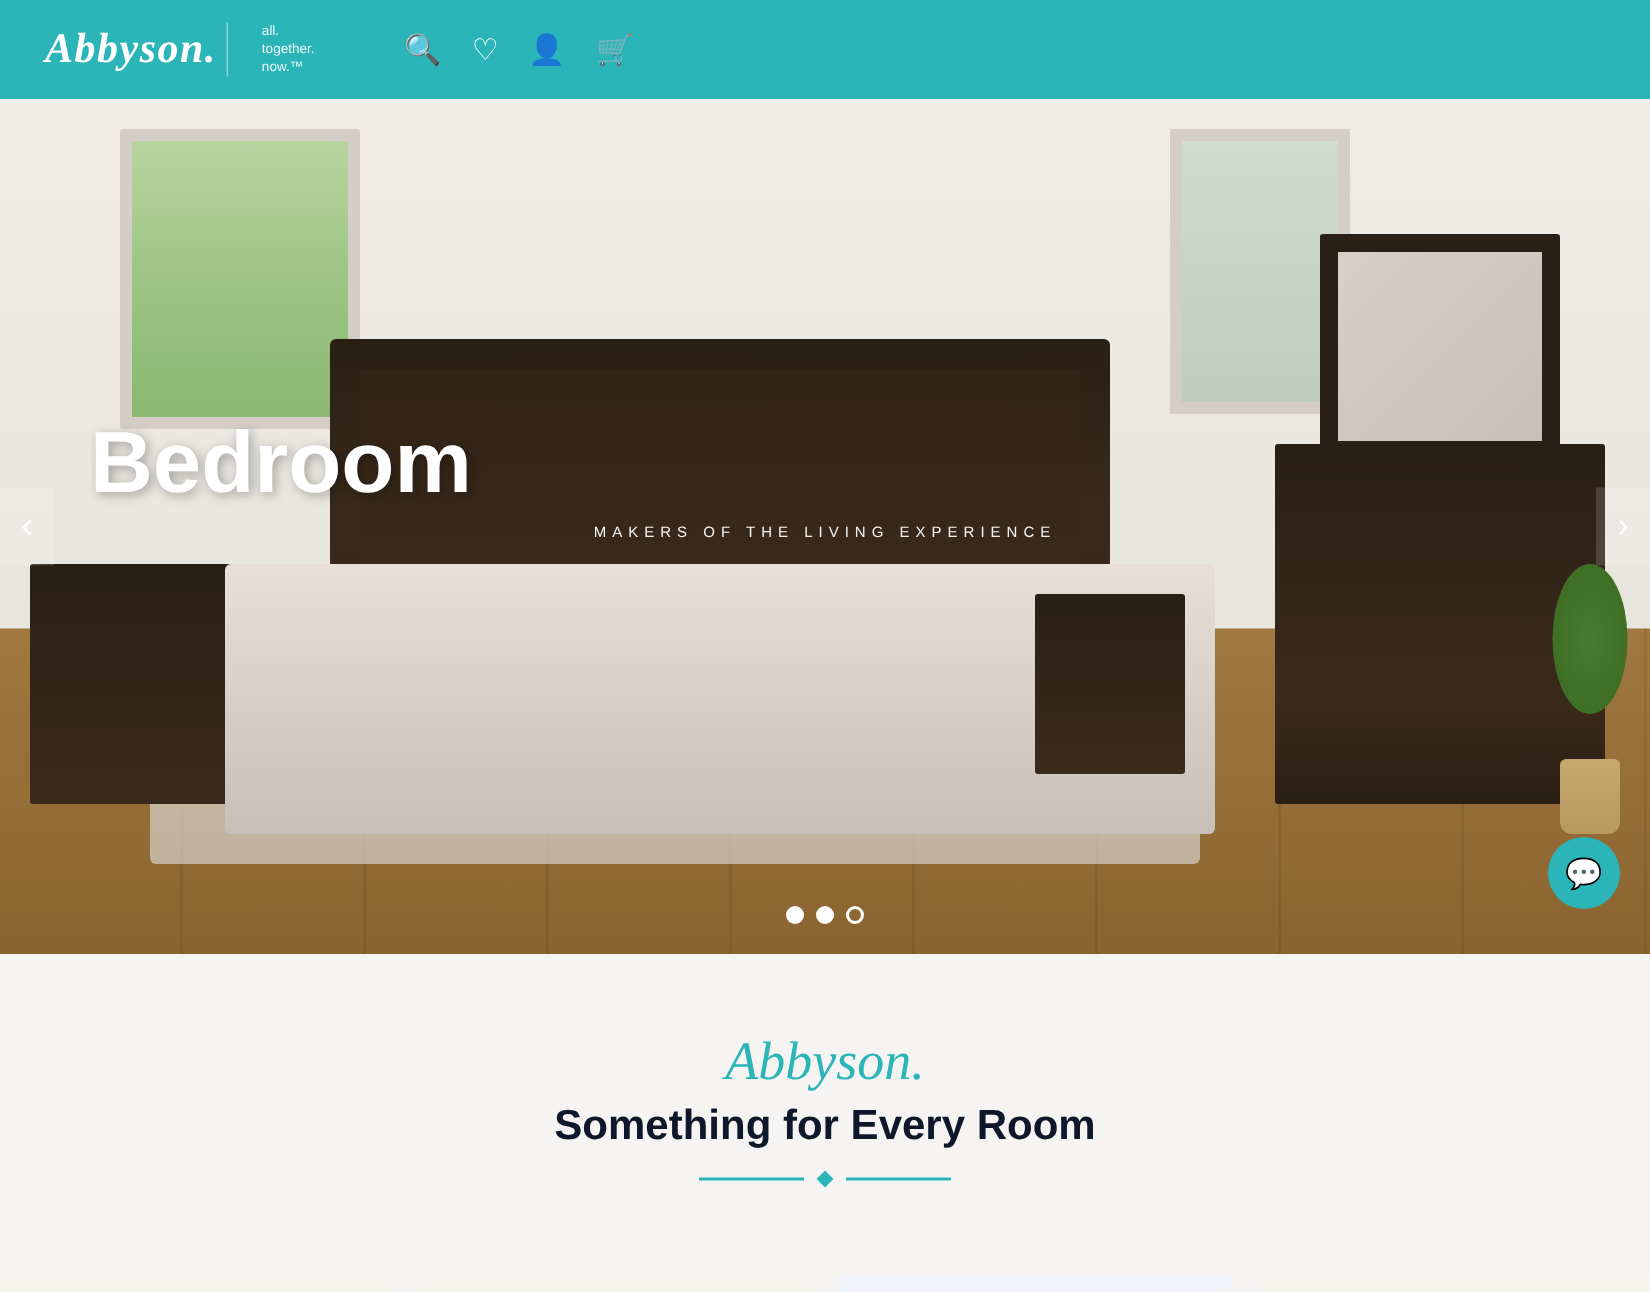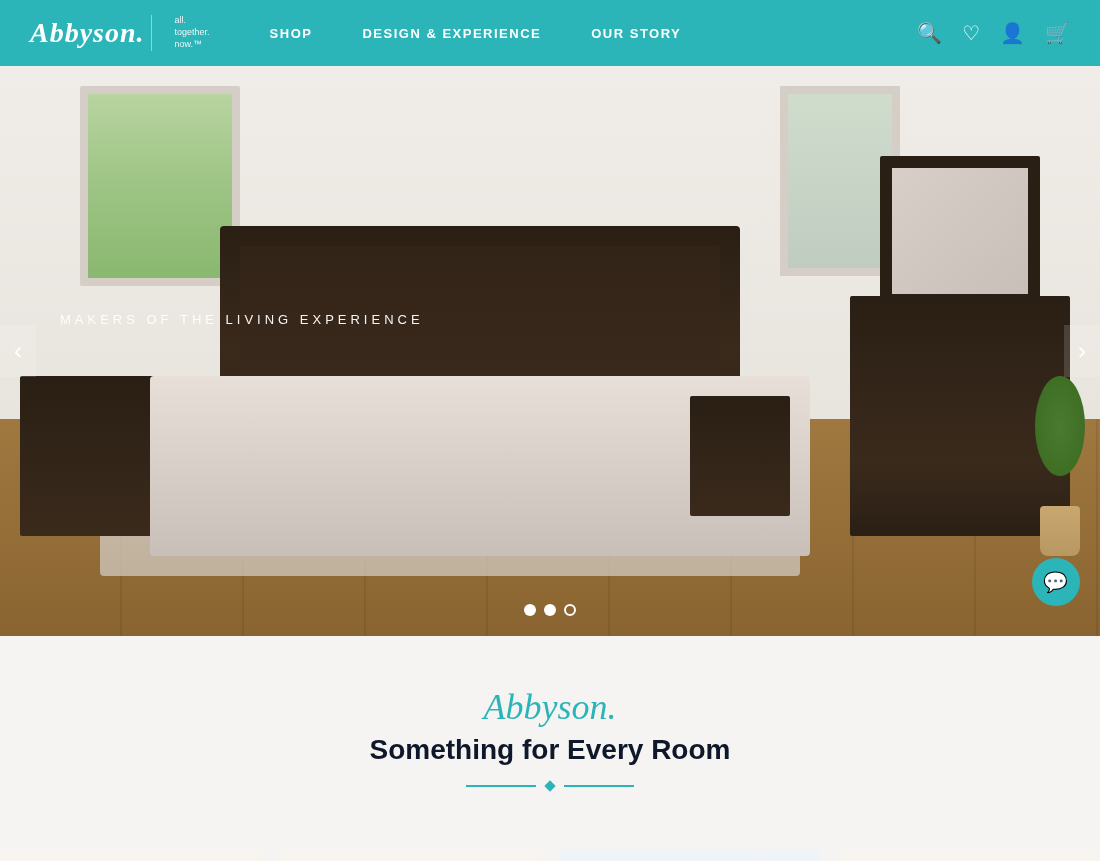--- a/index.html
+++ b/index.html
@@ -235,27 +235,28 @@
     }
     .hero-category {
       font-size: 58px;
       font-weight: 900;
       color: white;
       text-shadow: 2px 2px 8px rgba(0,0,0,0.3);
       line-height: 1.1;
       margin-bottom: 10px;
     }
     .hero-subtitle {
-      font-size: 13px;
+      font-size: 10px;
       color: white;
       letter-spacing: 4px;
       text-transform: uppercase;
       margin-bottom: 24px;
       font-weight: 400;
       opacity: 0.95;
+      text-align: center;
     }
     .hero-btn {
       display: inline-block;
       background: #2bb5b8;
       color: white;
       padding: 16px 50px;
       font-size: 14px;
       font-weight: 700;
       letter-spacing: 2px;
       text-transform: uppercase;
@@ -432,31 +433,20 @@
 
 <nav class="navbar">
   <div class="navbar-logo">
     <span class="logo-text">Abbyson.</span>
     <div class="logo-tagline">
       <div>all.</div>
       <div>together.</div>
       <div>now.™</div>
     </div>
   </div>
-  <ul class="navbar-links">
-    <li>
-      <a>SHOP</a>
-    </li>
-    <li>
-      <a>DESIGN &amp; EXPERIENCE</a>
-    </li>
-    <li>
-      <a>OUR STORY</a>
-    </li>
-  </ul>
   <div class="navbar-icons">
     <span class="nav-icon">🔍</span>
     <span class="nav-icon">♡</span>
     <span class="nav-icon">👤</span>
     <span class="nav-icon">🛒</span>
   </div>
 </nav>
 
 <section class="hero">
 
@@ -473,20 +463,21 @@
   <div class="bed-platform"></div>
   <div class="nightstand-right"></div>
   <div class="mirror"></div>
   <div class="dresser"></div>
   <div class="plant">
     <div class="plant-leaves"></div>
     <div class="plant-pot"></div>
   </div>
 
   <div class="hero-overlay">
+    <h1 class="hero-category">Bedroom</h1>
     <p class="hero-subtitle">MAKERS OF THE LIVING EXPERIENCE</p>
   </div>
 
   <button class="carousel-arrow carousel-arrow-left">‹</button>
   <button class="carousel-arrow carousel-arrow-right">›</button>
 
   <div class="carousel-dots">
     <div class="dot active"></div>
     <div class="dot active"></div>
     <div class="dot outline"></div>

